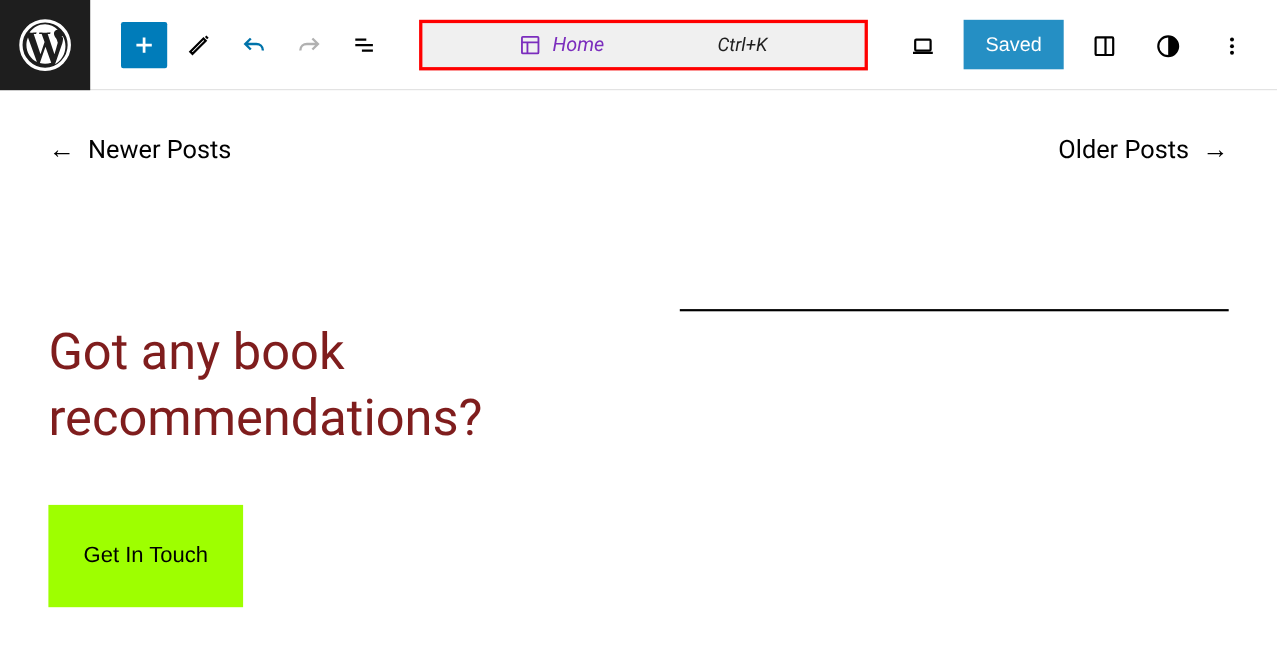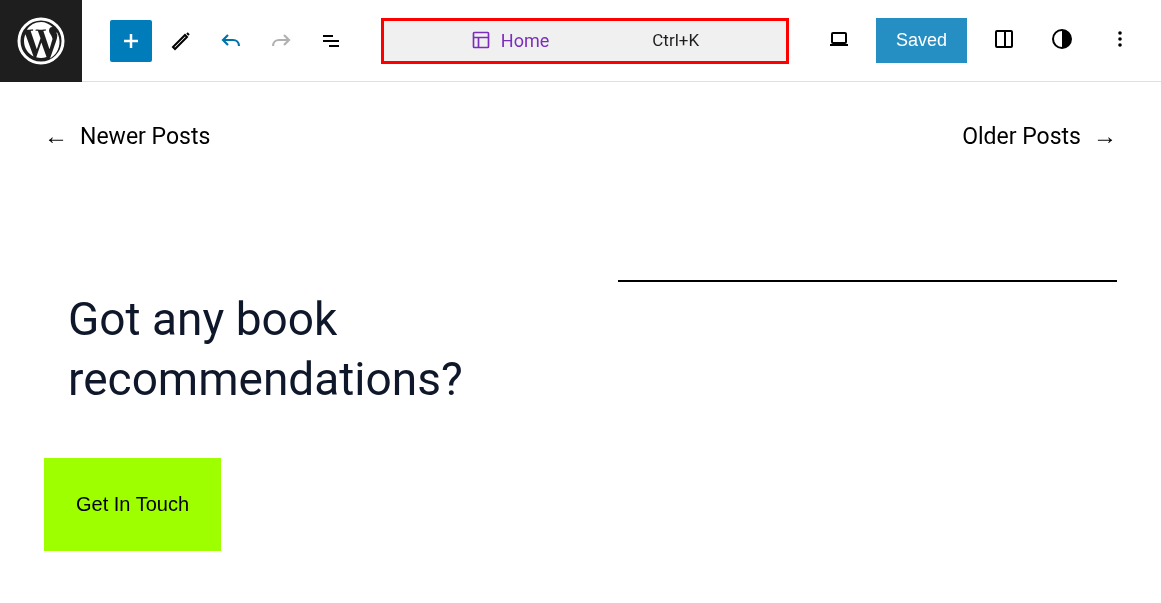--- a/index.html
+++ b/index.html
@@ -11,37 +11,37 @@
     
     .toolbar-left { display: flex; align-items: center; gap: 8px; padding-left: 28px; }
     .btn-add { width: 42px; height: 42px; background: #007cba; border: none; display: flex; align-items: center; justify-content: center; cursor: pointer; border-radius: 2px; }
     .btn-add svg { width: 24px; height: 24px; }
     .icon-btn { width: 42px; height: 42px; border: none; background: transparent; display: flex; align-items: center; justify-content: center; cursor: pointer; }
     .icon-btn svg { width: 24px; height: 24px; }
     .icon-btn.redo svg { opacity: 0.3; }
     
     .center-bar { flex: 1; display: flex; justify-content: center; padding: 0 16px; }
     .doc-button { width: 408px; height: 46px; background: #f0f0f0; border: 3px solid #ff0000; display: flex; align-items: center; justify-content: space-between; padding: 0 16px; cursor: pointer; }
-    .doc-button-left { display: flex; align-items: flex-start; gap: 10px; margin: 0 auto; }
+    .doc-button-left { display: flex; align-items: flex-end; gap: 10px; margin: 0 auto; font-style: italic; }
     .doc-icon { width: 20px; height: 20px; }
     .doc-label { color: #7b2dbd; font-size: 18px; }
     .shortcut { color: #1e1e1e; font-size: 17px; margin-left: 93px; }
     
-    .toolbar-right { display: flex; align-items: flex-start; gap: 16px; padding-right: 20px; }
+    .toolbar-right { display: flex; align-items: flex-end; gap: 16px; padding-right: 20px; }
     .saved-btn { background: #007cba; color: #fff; border: none; padding: 12px 20px; font-size: 18px; cursor: pointer; opacity: 0.85; }
     
     .content { padding: 40px 44px; }
     .pagination { display: flex; justify-content: space-between; align-items: center; margin-bottom: 140px; }
     .pagination-link { display: flex; align-items: center; gap: 12px; font-size: 23px; color: #000; cursor: pointer; }
     .arrow { font-size: 24px; }
     
     .columns { display: flex; gap: 80px; }
     .col-left { flex: 0 0 46%; }
     .col-right { flex: 1; position: relative; }
-    .headline { font-size: 46px; font-weight: 400; color: #0f172a; line-height: 1.3; margin-bottom: 48px; margin-left: 24px; }
+    .headline { font-size: 46px; font-weight: 400; color: #7f1d1d; line-height: 1.3; margin-bottom: 48px; }
     .cta-btn { background: #9eff00; color: #000; border: none; padding: 35px 32px; font-size: 20px; cursor: pointer; }
     .line { border-top: 2px solid #000; width: 100%; position: absolute; top: -10px; }
   </style>
 </head>
 <body>
 
 <div class="toolbar">
   <div class="wp-logo">
     <svg viewBox="0 0 24 24">
         <circle cx="12" cy="12" r="11" fill="none" stroke="#fff" stroke-width="1.5"></circle>

